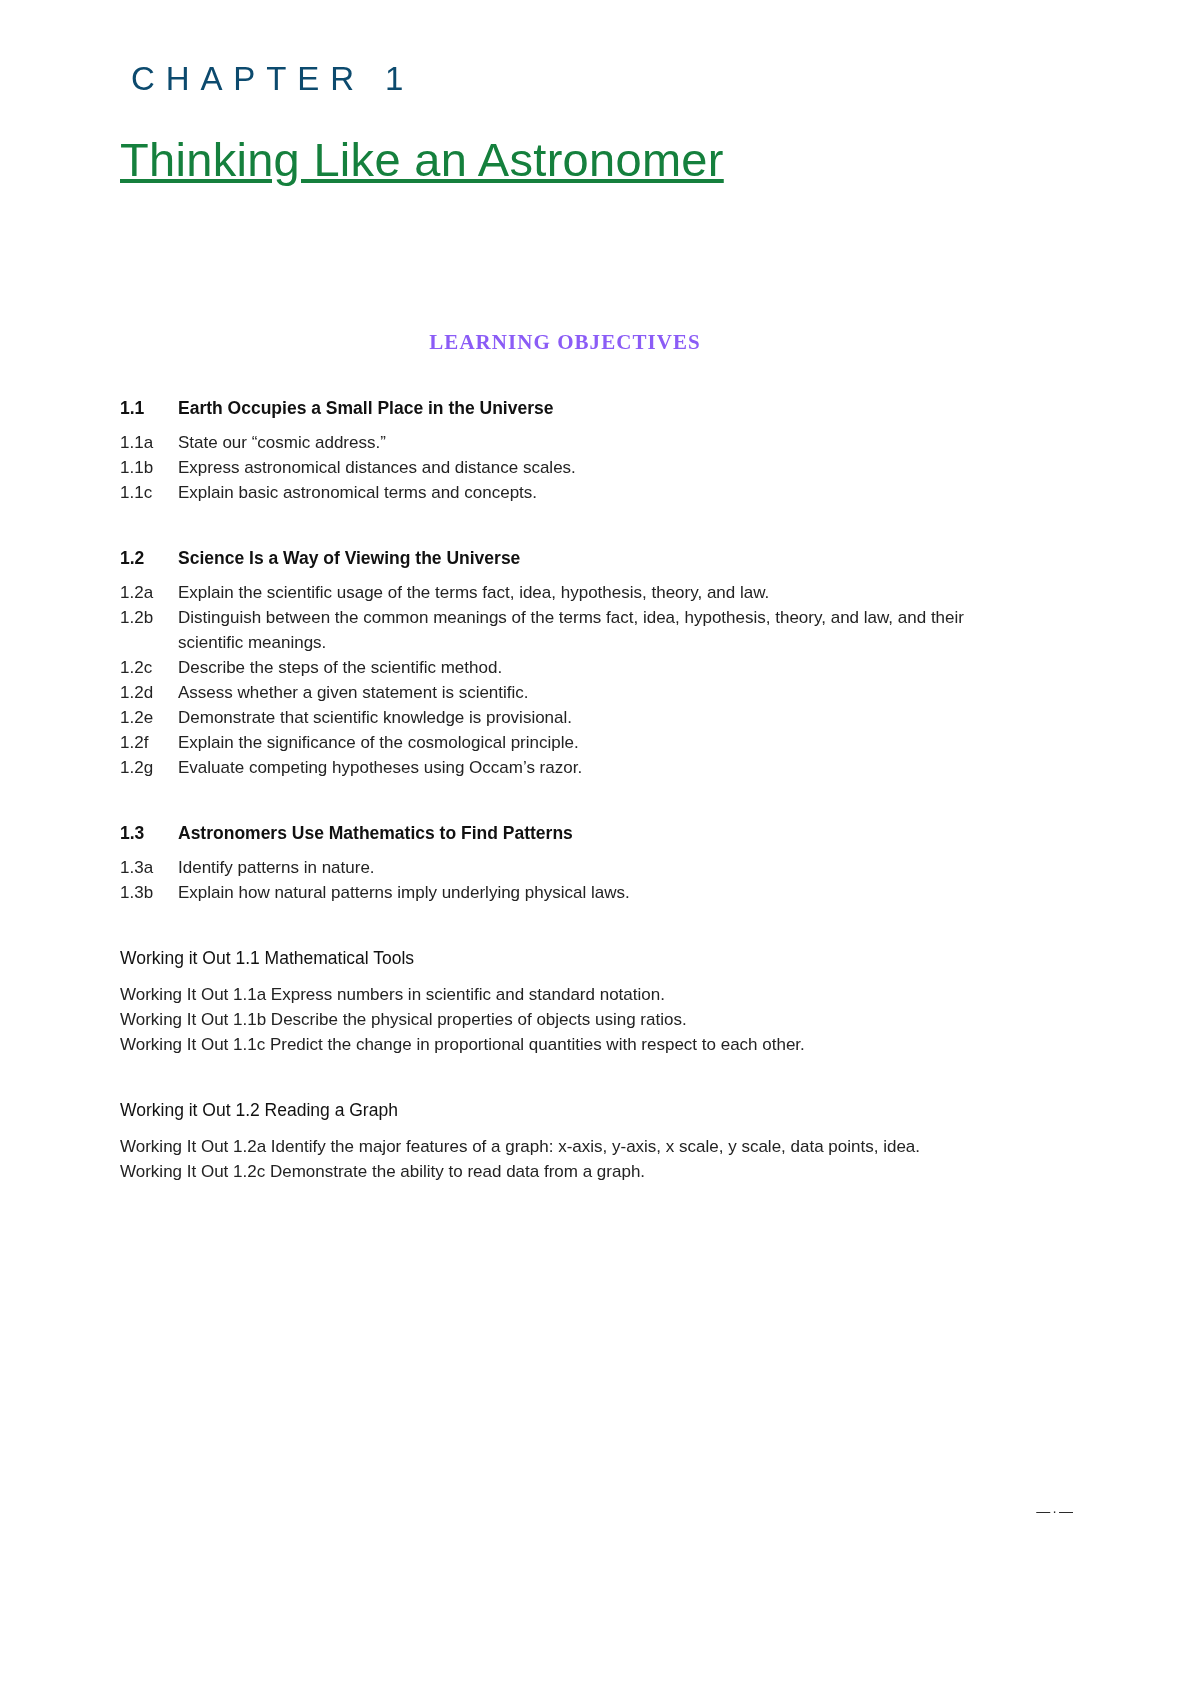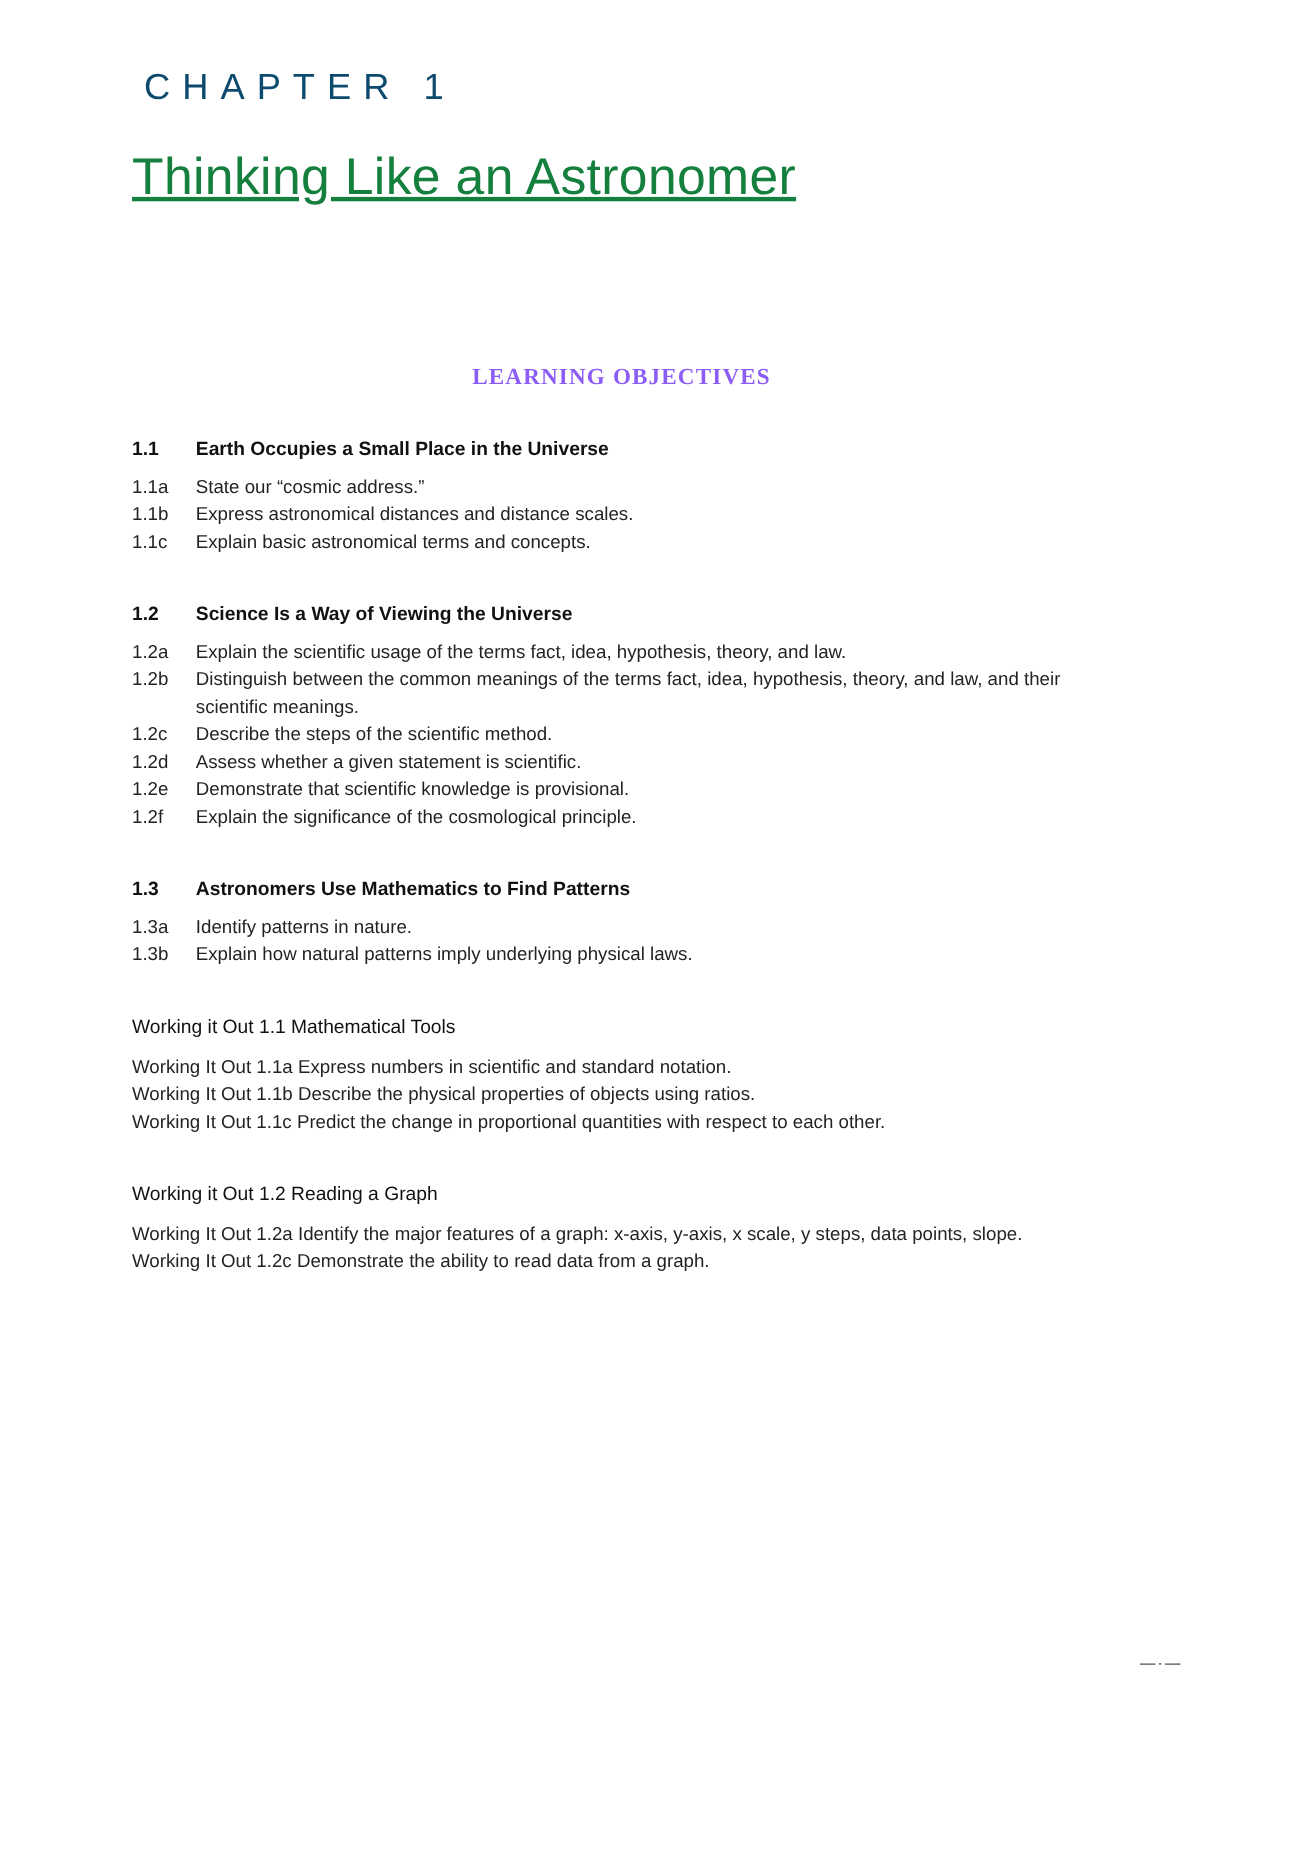--- a/index.html
+++ b/index.html
@@ -135,20 +135,24 @@
             <span class="item-text"><span class="rn">Assess whether a given statement is scientific.</span></span>
           </div>
           <div class="item">
             <span class="item-label">1.2e</span>
             <span class="item-text"><span class="rn">Demonstrate that scientific knowledge is provisional.</span></span>
           </div>
           <div class="item">
             <span class="item-label">1.2f</span>
             <span class="item-text"><span class="rn">Explain the significance of the cosmological principle.</span></span>
           </div>
+          <div class="item">
+            <span class="item-label">1.2g</span>
+            <span class="item-text"><span class="rn">Evaluate competing hypotheses using Occam’s razor.</span></span>
+          </div>
         </section>
         <section class="sec">
           <div class="sec-head">
             <span class="sec-num">1.3</span>
             <span class="sec-title">Astronomers Use Mathematics to Find Patterns</span>
           </div>
           <div class="item">
             <span class="item-label">1.3a</span>
             <span class="item-text"><span class="rn">Identify patterns in nature.</span></span>
           </div>
@@ -158,20 +162,20 @@
           </div>
         </section>
         <section class="sec">
           <div class="block-heading">Working it Out 1.1 Mathematical Tools</div>
           <p class="block-paragraph"><span class="rn">Working It Out 1.1a Express numbers in scientific and standard notation.</span></p>
           <p class="block-paragraph"><span class="rn">Working It Out 1.1b Describe the physical properties of objects using ratios.</span></p>
           <p class="block-paragraph"><span class="rn">Working It Out 1.1c Predict the change in proportional quantities with respect to each other.</span></p>
         </section>
         <section class="sec">
           <div class="block-heading">Working it Out 1.2 Reading a Graph</div>
-          <p class="block-paragraph"><span class="rn">Working It Out 1.2a Identify the major features of a graph: </span><span class="it">x-axis, y-axis, x scale, y steps, data points, slope.</span></p>
+          <p class="block-paragraph"><span class="rn">Working It Out 1.2a Identify the major features of a graph: </span><span class="it">x-axis, y-axis, x scale, y scale, data points, idea.</span></p>
           <p class="block-paragraph"><span class="rn">Working It Out 1.2c Demonstrate the ability to read data from a graph.</span></p>
         </section>
       </div>
   </div>
 </div>
 
 <div class="footer-mark">—·—</div>
 
 </body></html>

